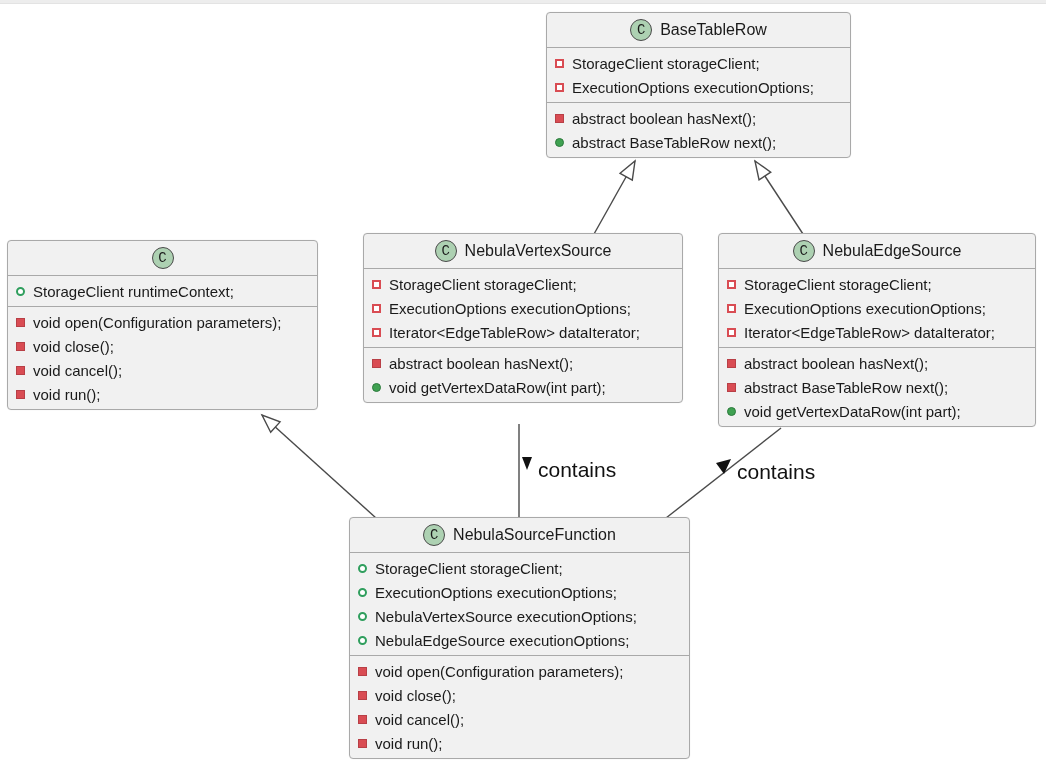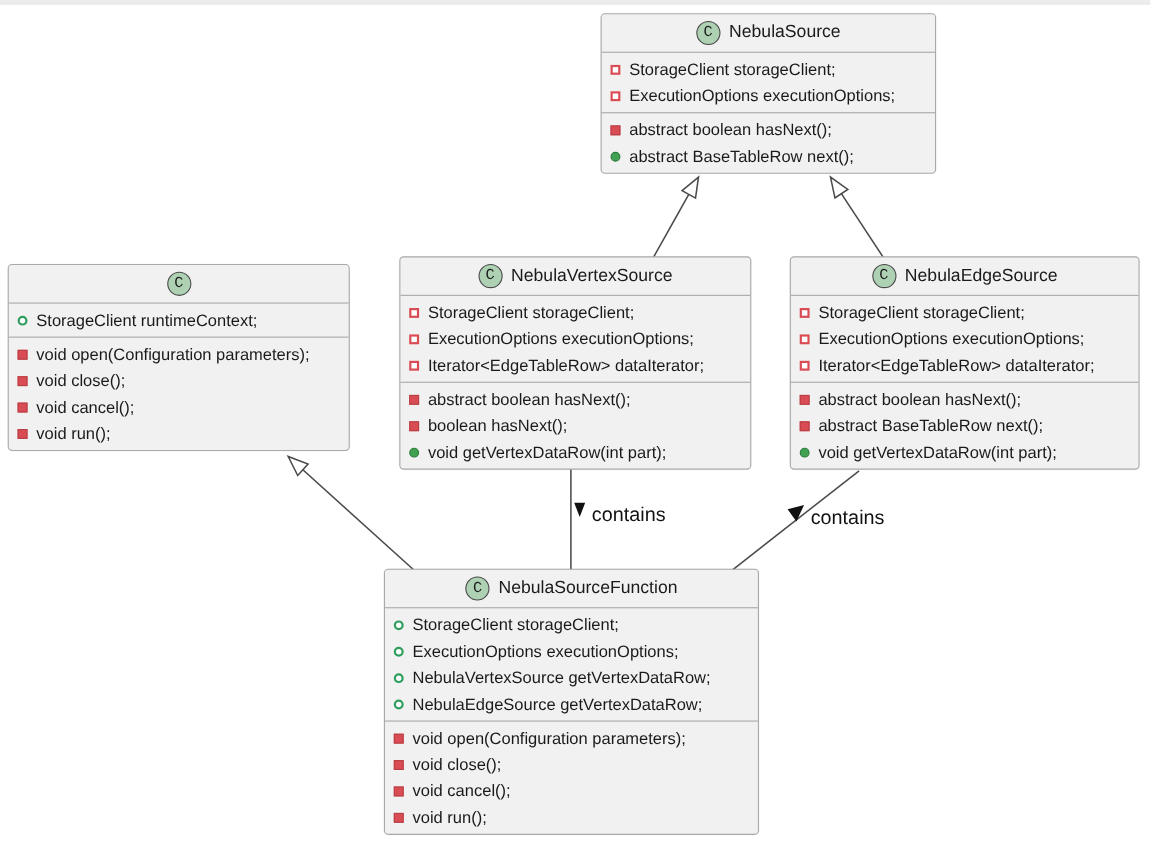--- a/index.html
+++ b/index.html
@@ -53,21 +53,21 @@
     white-space: nowrap;
   }
   .ic { width: 9px; height: 9px; display: inline-block; margin-right: 8px; flex: none; box-sizing: border-box; }
   .ic.sq-h { border: 2px solid #d94c53; background: #ffffff; }
   .ic.sq-f { background: #d94c53; border: 1px solid #b83f46; }
   .ic.ci-h { border: 2px solid #2f9e5d; border-radius: 50%; background: #ffffff; }
   .ic.ci-f { background: #3fa151; border: 1px solid #2c7a3c; border-radius: 50%; }
 
   .rel-label {
     position: absolute; z-index: 3;
-    font-size: 18px; color: #111111;
+    font-size: 21px; color: #111111;
     white-space: nowrap;
   }
 </style>
 </head>
 <body>
 
 <div class="canvas">
 
   <div class="top-strip"></div>
 
@@ -90,21 +90,21 @@
     <line x1="666" y1="518" x2="781" y2="428" stroke="#4a4a4a" stroke-width="1.4"></line>
     <polygon points="731,459 716,463 724,474" fill="#111111"></polygon>
   </svg>
 
   <span class="rel-label" style="left:538px; top:458px;">contains</span>
   <span class="rel-label" style="left:737px; top:460px;">contains</span>
 
   <div class="uml-class" style="left:546px; top:12px; width:305px;">
     <div class="uml-title">
       <span class="badge">C</span>
-      <span>NebulaSource</span>
+      <span>BaseTableRow</span>
     </div>
     <div class="sec">
       <div class="mrow">
         <span class="ic sq-h"></span>
         <span>StorageClient storageClient;</span>
       </div>
       <div class="mrow">
         <span class="ic sq-h"></span>
         <span>ExecutionOptions executionOptions;</span>
       </div>
@@ -169,24 +169,20 @@
         <span class="ic sq-h"></span>
         <span>Iterator&lt;EdgeTableRow&gt; dataIterator;</span>
       </div>
     </div>
     <div class="sec">
       <div class="mrow">
         <span class="ic sq-f"></span>
         <span>abstract boolean hasNext();</span>
       </div>
       <div class="mrow">
-        <span class="ic sq-f"></span>
-        <span>boolean hasNext();</span>
-      </div>
-      <div class="mrow">
         <span class="ic ci-f"></span>
         <span>void getVertexDataRow(int part);</span>
       </div>
     </div>
   </div>
 
   <div class="uml-class" style="left:718px; top:233px; width:318px;">
     <div class="uml-title">
       <span class="badge">C</span>
       <span>NebulaEdgeSource</span>
@@ -230,25 +226,25 @@
       <div class="mrow">
         <span class="ic ci-h"></span>
         <span>StorageClient storageClient;</span>
       </div>
       <div class="mrow">
         <span class="ic ci-h"></span>
         <span>ExecutionOptions executionOptions;</span>
       </div>
       <div class="mrow">
         <span class="ic ci-h"></span>
-        <span>NebulaVertexSource getVertexDataRow;</span>
-      </div>
-      <div class="mrow">
-        <span class="ic ci-h"></span>
-        <span>NebulaEdgeSource getVertexDataRow;</span>
+        <span>NebulaVertexSource executionOptions;</span>
+      </div>
+      <div class="mrow">
+        <span class="ic ci-h"></span>
+        <span>NebulaEdgeSource executionOptions;</span>
       </div>
     </div>
     <div class="sec">
       <div class="mrow">
         <span class="ic sq-f"></span>
         <span>void open(Configuration parameters);</span>
       </div>
       <div class="mrow">
         <span class="ic sq-f"></span>
         <span>void close();</span>

